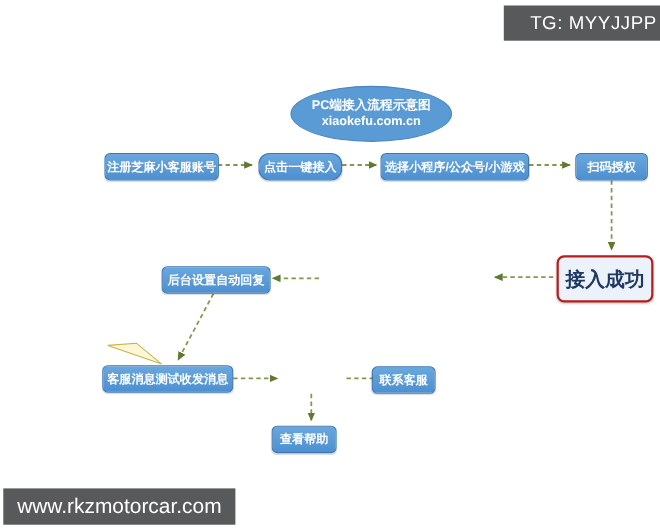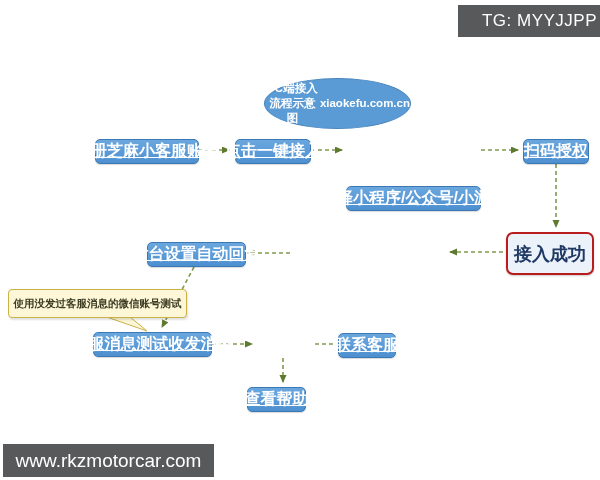--- a/index.html
+++ b/index.html
@@ -4,26 +4,26 @@
 <style>
   html,body{margin:0;padding:0;}
   body{font-family:"Liberation Sans","DejaVu Sans",sans-serif;background:#ffffff;}
   .stage{position:relative;width:600px;height:480px;background:#ffffff;overflow:hidden;}
 
   .tag{position:absolute;background:#58595b;color:#ffffff;display:flex;align-items:center;justify-content:center;}
   .tag-tr{top:5px;left:458px;width:163px;height:32px;font-size:17px;letter-spacing:.5px;}
   .tag-bl{top:444px;left:3px;width:211px;height:33px;font-size:19px;}
 
   .ellipse{position:absolute;left:264px;top:78px;width:145px;height:49px;background:#5b9bd5;
-    border:1px solid #4a86bd;border-radius:50%;display:flex;flex-direction:row;align-items:center;
+    border:1px solid #4a86bd;border-radius:50%;display:flex;flex-direction:column;align-items:center;
     justify-content:center;color:#ffffff;font-weight:bold;font-size:11.5px;line-height:1.3;text-align:center;}
 
   .node{position:absolute;background:linear-gradient(#6aa7de,#4d8fd0);border:1px solid #3c78b4;
-    border-radius:5px;color:#ffffff;font-weight:bold;font-size:16px;display:flex;align-items:center;
-    justify-content:center;white-space:nowrap;box-shadow:0 1px 1px rgba(0,0,0,.15);text-decoration:underline;}
+    border-radius:5px;color:#ffffff;font-weight:bold;font-size:11px;display:flex;align-items:center;
+    justify-content:center;white-space:nowrap;box-shadow:0 1px 1px rgba(0,0,0,.15);}
 
   .node-light{position:absolute;background:#ecf2f9;border:2px solid #b91c1c;border-radius:7px;
     color:#1f3864;font-weight:bold;font-size:18px;display:flex;align-items:center;justify-content:center;
     box-shadow:0 1px 2px rgba(0,0,0,.2);}
 
   .note{position:absolute;left:8px;top:289px;width:177px;height:27px;background:#fdf7d8;
     border:1px solid #c9b24a;border-radius:4px;color:#3b3b22;font-weight:bold;font-size:10.5px;
     display:flex;align-items:center;justify-content:center;white-space:nowrap;box-shadow:1px 2px 2px rgba(0,0,0,.12);}
 
   svg.arrows{position:absolute;left:0;top:0;width:600px;height:480px;pointer-events:none;}
@@ -54,29 +54,28 @@
       <line x1="283" y1="358" x2="283" y2="382" marker-end="url(#ah)"></line>
     </g>
   </svg>
 
   <div class="ellipse">
     <span>PC端接入流程示意图</span>
     <span>xiaokefu.com.cn</span>
   </div>
 
   <div class="node" style="left:95px;top:139px;width:102px;height:23px;">注册芝麻小客服账号</div>
-  <div class="node" style="left:235px;top:139px;width:74px;height:23px;">点击一键接入</div>
-  <div class="node" style="left:346px;top:139px;width:133px;height:23px;margin-top:47px;">选择小程序/公众号/小游戏</div>
+  <div class="node" style="left:235px;top:139px;width:74px;height:23px;border-radius:10px;">点击一键接入</div>
+  <div class="node" style="left:346px;top:139px;width:133px;height:23px;">选择小程序/公众号/小游戏</div>
   <div class="node" style="left:523px;top:139px;width:64px;height:23px;">扫码授权</div>
 
   <div class="node-light" style="left:506px;top:232px;width:84px;height:39px;">接入成功</div>
 
   <div class="node" style="left:147px;top:242px;width:97px;height:23px;">后台设置自动回复</div>
 
-  <div class="note">使用没发过客服消息的微信账号测试</div>
 
   <div class="node" style="left:93px;top:332px;width:117px;height:23px;">客服消息测试收发消息</div>
   <div class="node" style="left:338px;top:333px;width:56px;height:23px;">联系客服</div>
 
   <div class="node" style="left:247px;top:387px;width:57px;height:23px;">查看帮助</div>
 
   <div class="tag tag-tr">TG: MYYJJPP</div>
   <div class="tag tag-bl">www.rkzmotorcar.com</div>
 
 </div>

